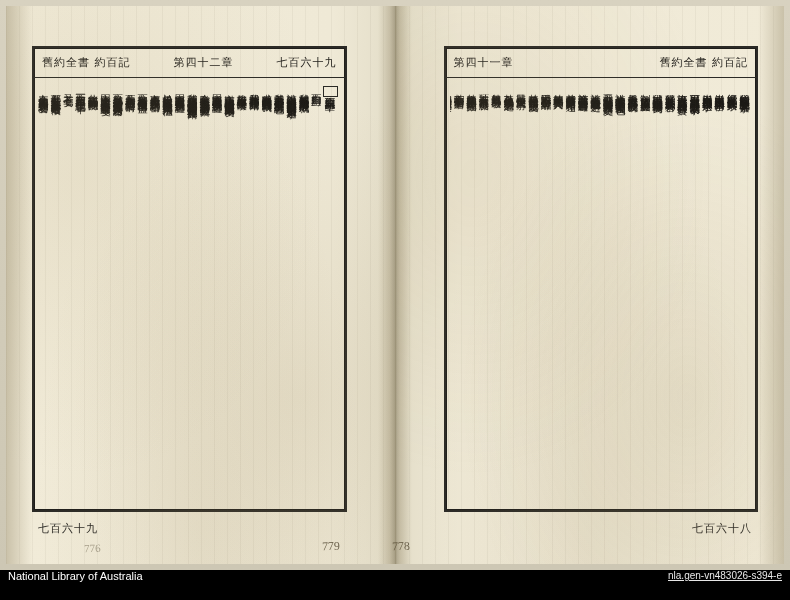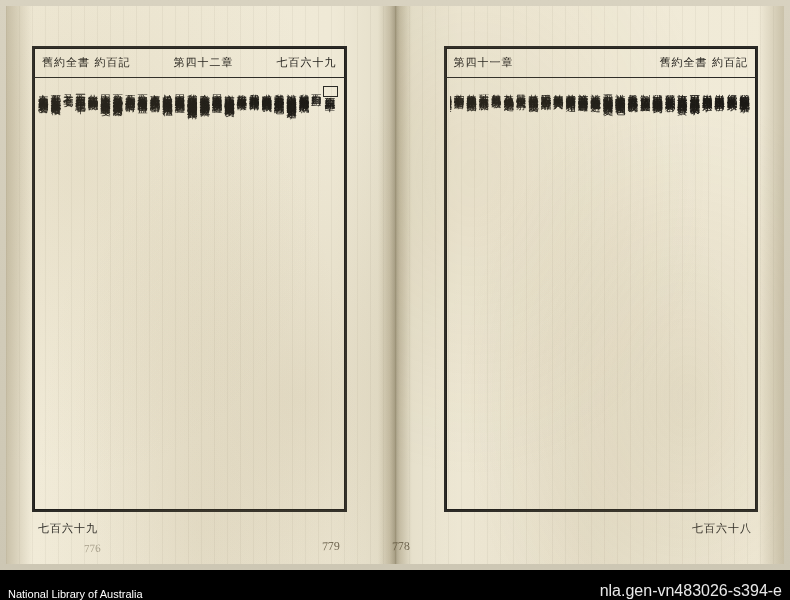--- a/index.html
+++ b/index.html
@@ -139,28 +139,28 @@
   }
   .showthrough{
     position:absolute;inset:0;pointer-events:none;opacity:.10;z-index:2;
     background:repeating-linear-gradient(90deg,rgba(60,50,30,.5) 0 1px,transparent 1px 13px);
   }
 
   
   #footer{
     position:absolute;left:0;bottom:0;width:790px;height:30px;
     background:#000;
-    display:flex;align-items:flex-end;justify-content:space-between;
+    display:flex;align-items:flex-start;justify-content:space-between;
     padding:0 8px;box-sizing:border-box;
   }
   #footer span{
     color:#fff;font-size:11px;
     font-family:"Liberation Sans","DejaVu Sans",sans-serif;
   }
-  #footer .right{font-size:16px;color:#e8e8e8;}
+  #footer .right{font-size:10px;color:#e8e8e8;text-decoration:underline;}
 </style>
 </head>
 <body>
 
 <div id="scan">
 
   <div class="book">
 
     <div class="page right" style="order:2;">
       <div class="showthrough"></div>

